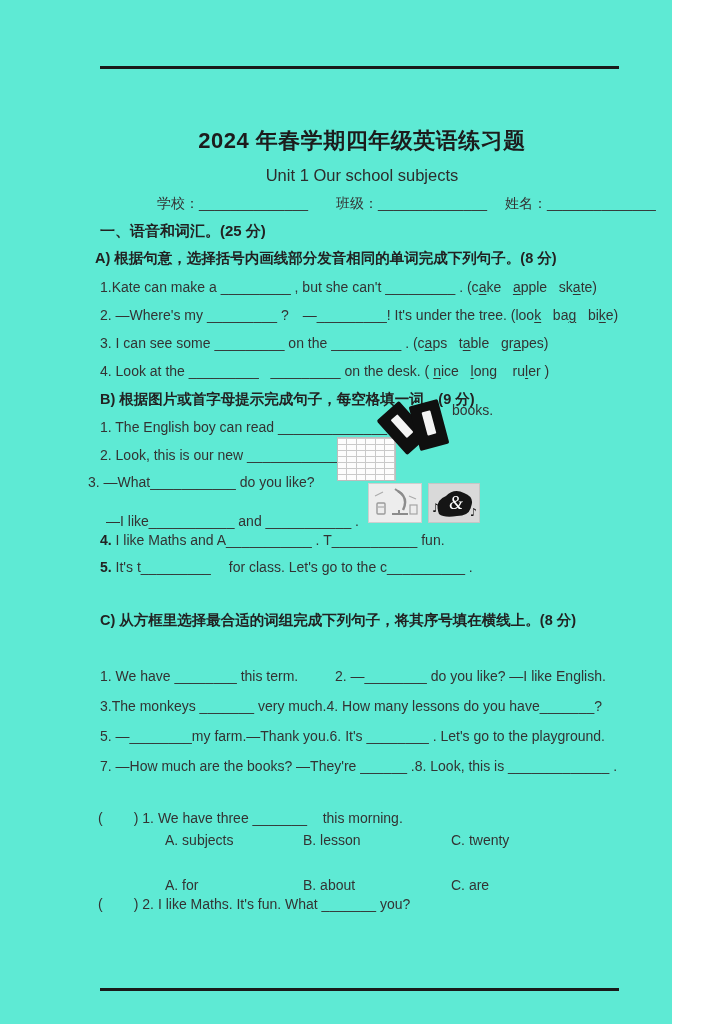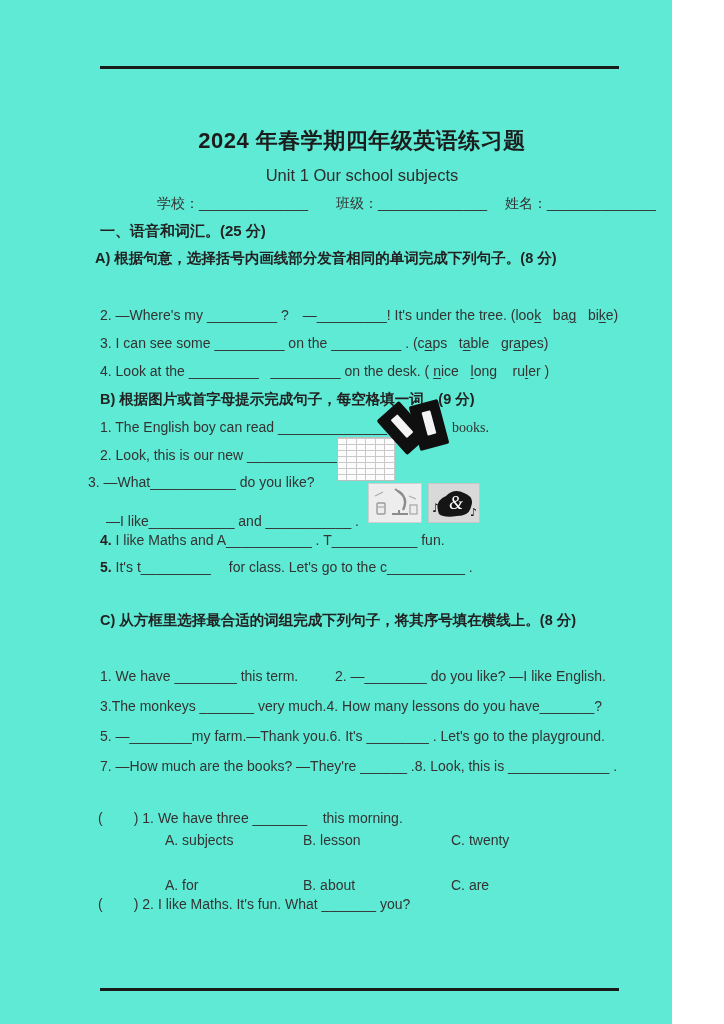--- a/index.html
+++ b/index.html
@@ -29,41 +29,42 @@
     border:1px solid #bdbdbd; z-index:1;
     background-image:
       repeating-linear-gradient(0deg, transparent 0 5px, #c9c9c9 5px 6px),
       repeating-linear-gradient(90deg, transparent 0 8.5px, #c9c9c9 8.5px 9.5px); }
   .books { left:381px; top:401px; width:72px; height:52px; z-index:2; }
   .book { position:absolute; width:30px; height:46px; background:#0f0f0f; border-radius:2px; }
   .book-a { left:7px; top:4px; transform:rotate(-42deg); }
   .book-b { left:33px; top:1px; transform:rotate(-15deg); }
   .book-label { position:absolute; left:11px; top:9px; width:9px; height:24px;
                 background:#f4f4f4; border-radius:1px; }
-  .books-suffix { position:absolute; left:452px; top:420px; white-space:pre;font-family:Liberation Serif, serif; }
+  .books-suffix { position:absolute; left:452px; top:402px; white-space:pre; }
   .science { left:368px; top:483px; width:52px; height:38px; background:#ededed;
              border:1px solid #cfcfcf; }
   .music { left:428px; top:483px; width:50px; height:38px; background:#d9d9d9;
            border:1px solid #c6c6c6; }
   svg { display:block; }
 </style>
 </head>
 <body>
 
 <div class="page">
 
   <div class="rule" style="top:66px;"></div>
 
   <div class="title">2024 年春学期四年级英语练习题</div>
   <div class="subtitle">Unit 1 Our school subjects</div>
   <div class="line" style="left:157px; top:195px;">学校：______________　　班级：______________　 姓名：______________</div>
 
   <div class="line h-cn" style="left:100px; top:222px;">一、语音和词汇。(25 分)</div>
 
   <div class="line h-sub" style="left:88px; top:250px;margin-left:7px;">A) 根据句意，选择括号内画线部分发音相同的单词完成下列句子。(8 分)</div>
+  <div class="line" style="left:100px; top:279px;">1.Kate can make a _________ , but she can't _________ . (c<u>a</u>ke   <u>a</u>pple   sk<u>a</u>te)</div>
   <div class="line" style="left:100px; top:307px;">2. —Where's my _________ ?　—_________! It's under the tree. (loo<u>k</u>   ba<u>g</u>   bi<u>k</u>e)</div>
   <div class="line" style="left:100px; top:335px;">3. I can see some _________ on the _________ . (c<u>a</u>ps   t<u>a</u>ble   gr<u>a</u>pes)</div>
   <div class="line" style="left:100px; top:363px;">4. Look at the _________   _________ on the desk. ( <u>n</u>ice   <u>l</u>ong    ru<u>l</u>er )</div>
 
   <div class="line h-sub" style="left:100px; top:391px;">B) 根据图片或首字母提示完成句子，每空格填一词。(9 分)</div>
   <div class="line" style="left:100px; top:419px;">1. The English boy can read ______________</div>
   <div class="books-suffix">books.</div>
   <div class="line" style="left:100px; top:447px;">2. Look, this is our new _____________.</div>
   <div class="line" style="left:88px; top:474px;">3. —What___________ do you like?</div>
   <div class="line" style="left:106px; top:501px;margin-top:12px;">—I like___________ and ___________ .</div>

